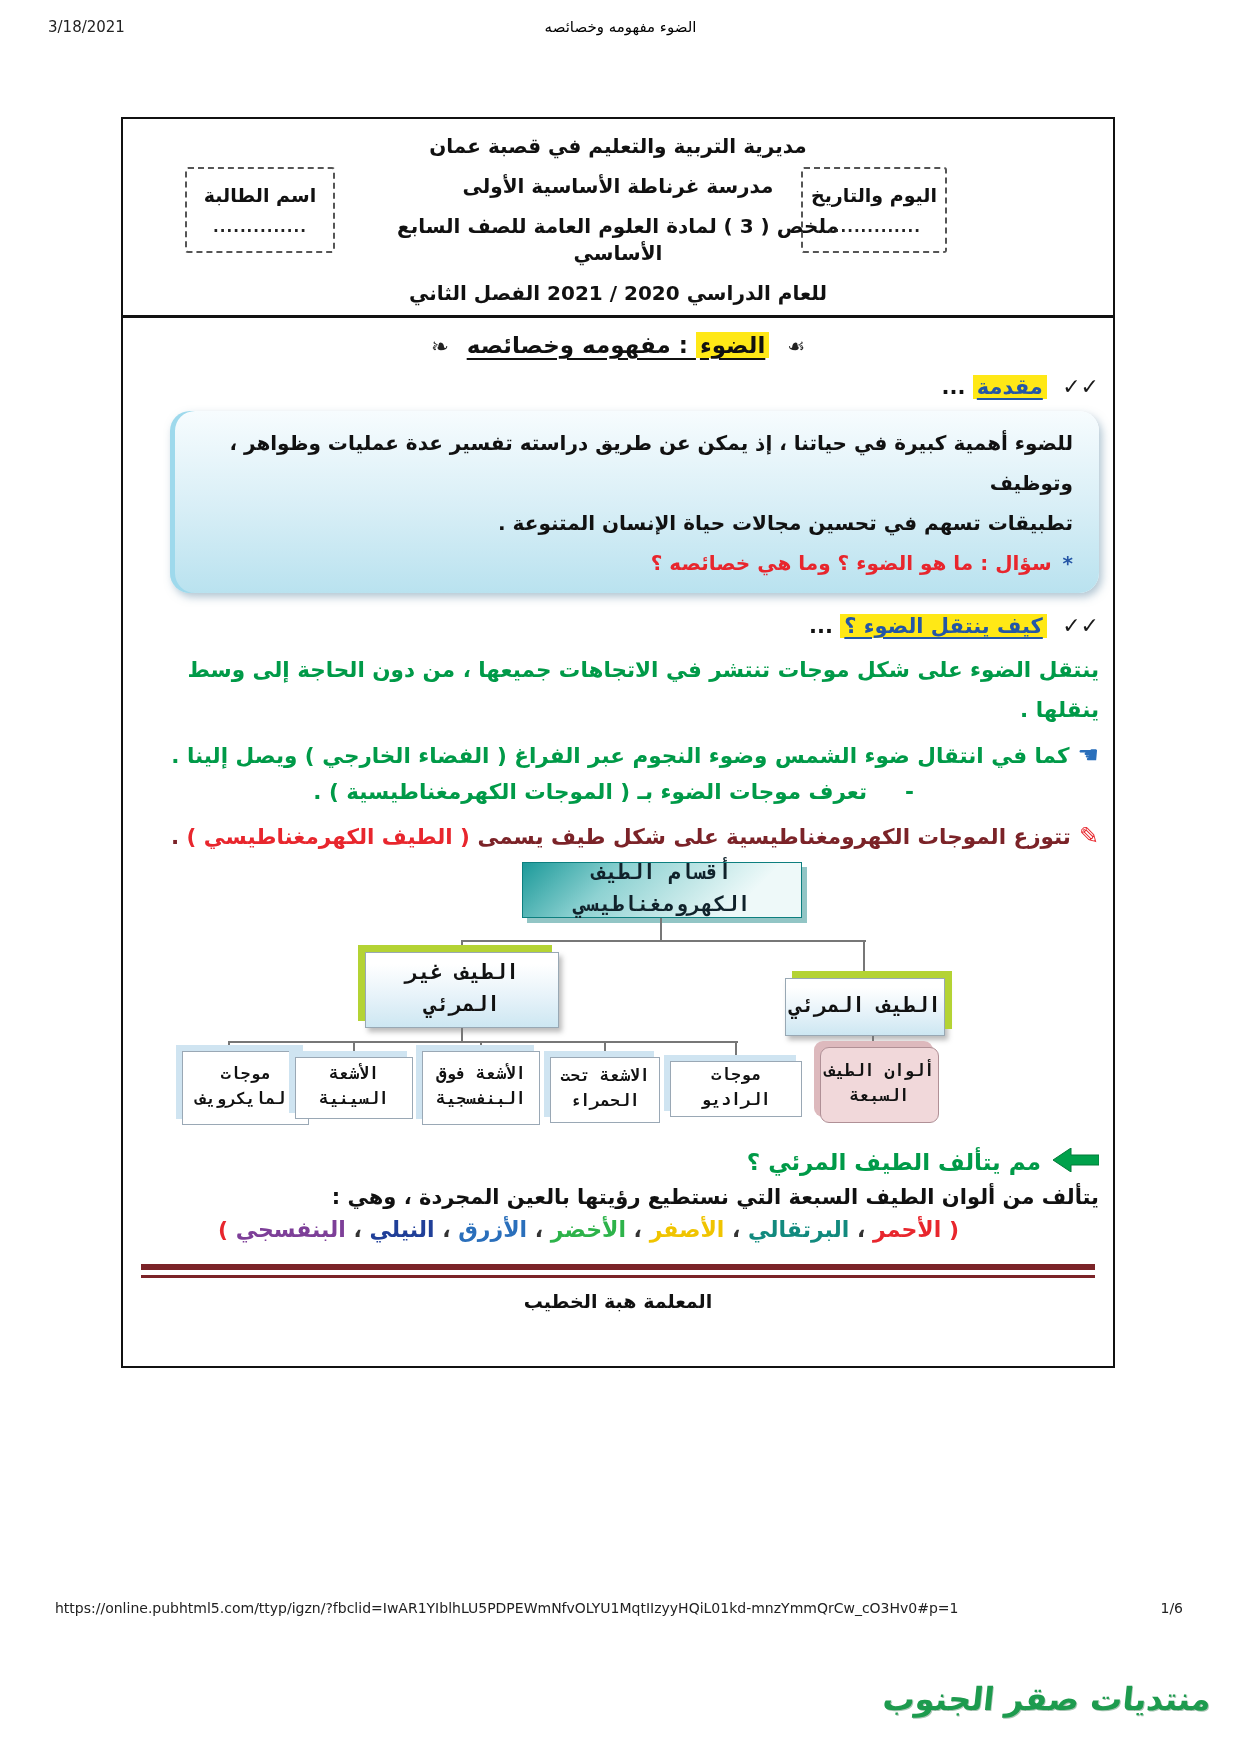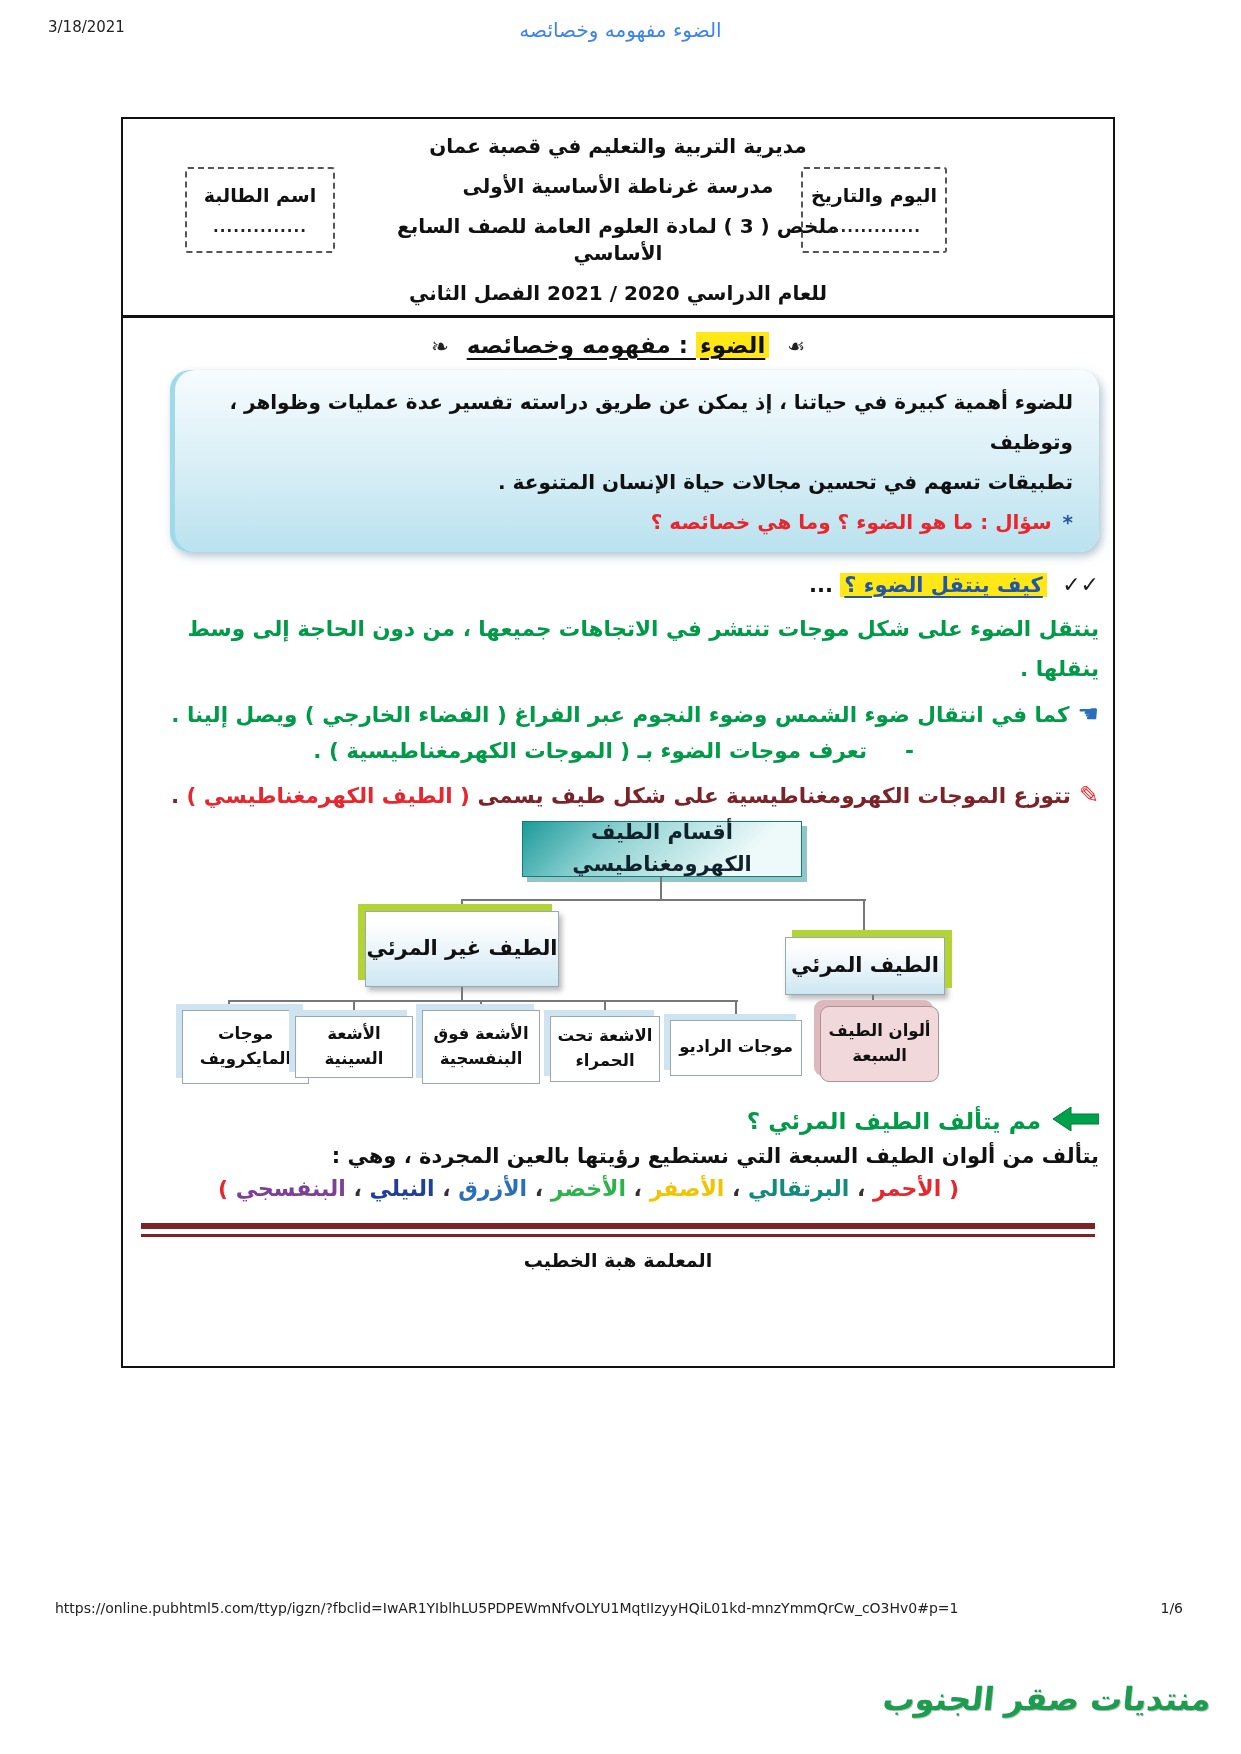--- a/index.html
+++ b/index.html
@@ -2,21 +2,21 @@
 <html lang="ar"><head>
 <meta charset="utf-8">
 <style>
   * { margin:0; padding:0; box-sizing:border-box; }
   html,body { background:#ffffff; }
   body { font-family:"DejaVu Sans", sans-serif; }
   .canvas { position:relative; width:1241px; height:1754px; background:#fff; overflow:hidden; }
 
   
   .print-date { position:absolute; top:18px; left:48px; font-size:15px; color:#222; }
-  .print-title { position:absolute; top:18px; left:0; right:0; text-align:center; font-size:20px; color:#3b82f6; direction:rtl; }
+  .print-title { position:absolute; top:18px; left:0; right:0; text-align:center; font-size:15px; color:#000000; direction:rtl; }
   .print-url { position:absolute; top:1600px; left:55px; font-size:14px; color:#222; }
   .print-pageno { position:absolute; top:1600px; right:58px; font-size:14px; color:#222; }
   .watermark { position:absolute; top:1680px; right:30px; font-size:32px; font-weight:bold; color:#1d9b4e;
                direction:rtl; transform:skewX(-6deg); text-shadow:1px 1px 0 rgba(10,90,40,.35); }
 
   
   .sheet { position:absolute; left:121px; top:117px; width:994px; height:1251px; border:2px solid #111;
            direction:rtl; font-weight:bold; color:#111; overflow:hidden; }
 
   .sheet-header { position:relative; height:199px; border-bottom:3px solid #111; }
@@ -55,21 +55,21 @@
   .hand-icon { color:#2a6fbb; font-size:24px; margin-left:8px; }
   .definition-line { margin-top:2px; font-size:21.5px; color:#009a48; padding-right:185px; }
   .def-dash { margin-left:38px; }
 
   .spectrum-note { margin-top:18px; font-size:21.5px; color:#7b2328; }
   .pen-icon { color:#e8262d; font-size:24px; margin-left:8px; }
   .red { color:#e8262d; }
 
   
   .diagram { position:relative; margin:12px -14px 0 -14px; height:272px; }
-  .dbox { position:absolute; display:flex; align-items:center; justify-content:center; text-align:center; line-height:1.5; }
+  .dbox { position:absolute; display:flex; align-items:center; justify-content:center; text-align:center; line-height:1.5;font-family:Liberation Mono, monospace; }
   .root-box { background:linear-gradient(135deg,#1d9a9a 0%,#8ed2d2 32%,#eef9f9 78%);
               border:1px solid #0d7f7f; box-shadow:5px 5px 0 rgba(13,127,127,.45); font-size:21px; color:#10222b; }
   .branch-box { background:linear-gradient(180deg,#ffffff 15%,#e6f2f9 60%,#cde7f2 100%); border:1px solid #98a8b4; font-size:21px; }
   .invisible-box { box-shadow:-7px -7px 0 #b4d334, 3px 4px 5px rgba(60,60,60,.35); }
   .visible-box { box-shadow:7px -7px 0 #b4d334, 3px 4px 5px rgba(60,60,60,.35); }
   .leaf { background:#fff; border:1px solid #9aa8b5; box-shadow:-6px -6px 0 #cfe4f1; font-size:16.5px; padding:2px; }
   .leaf.pink { background:#f1d8da; border-color:#b09096; box-shadow:-6px -6px 0 #ddb9bd;border-radius:9px; }
   .cline { position:absolute; background:#777; }
 
   .vq { margin-top:14px; display:flex; align-items:center; gap:12px; font-size:23px; color:#009a48; }
@@ -111,20 +111,25 @@
     </div>
 
     <div class="sheet-body">
 
       <div class="title-line">
         <span class="ornament">☙</span>
         <span class="title-text"><span class="yhl">الضوء</span><span> : مفهومه وخصائصه</span></span>
         <span class="ornament flip">☙</span>
       </div>
 
+      <div class="muqaddima">
+        <span class="checks">✓✓</span>
+        <span class="blue-hl">مقدمة</span>
+        <span class="dots"> ...</span>
+      </div>
 
       <div class="intro-box">
         <div>للضوء أهمية كبيرة في حياتنا ، إذ يمكن عن طريق دراسته تفسير عدة عمليات وظواهر ، وتوظيف</div>
         <div>تطبيقات تسهم في تحسين مجالات حياة الإنسان المتنوعة .</div>
         <div class="question-line"><span class="q-star">*</span><span> سؤال : ما هو الضوء ؟ وما هي خصائصه ؟</span></div>
       </div>
 
       <div class="how-heading">
         <span class="checks">✓✓</span>
         <span class="blue-hl">كيف ينتقل الضوء ؟</span>

